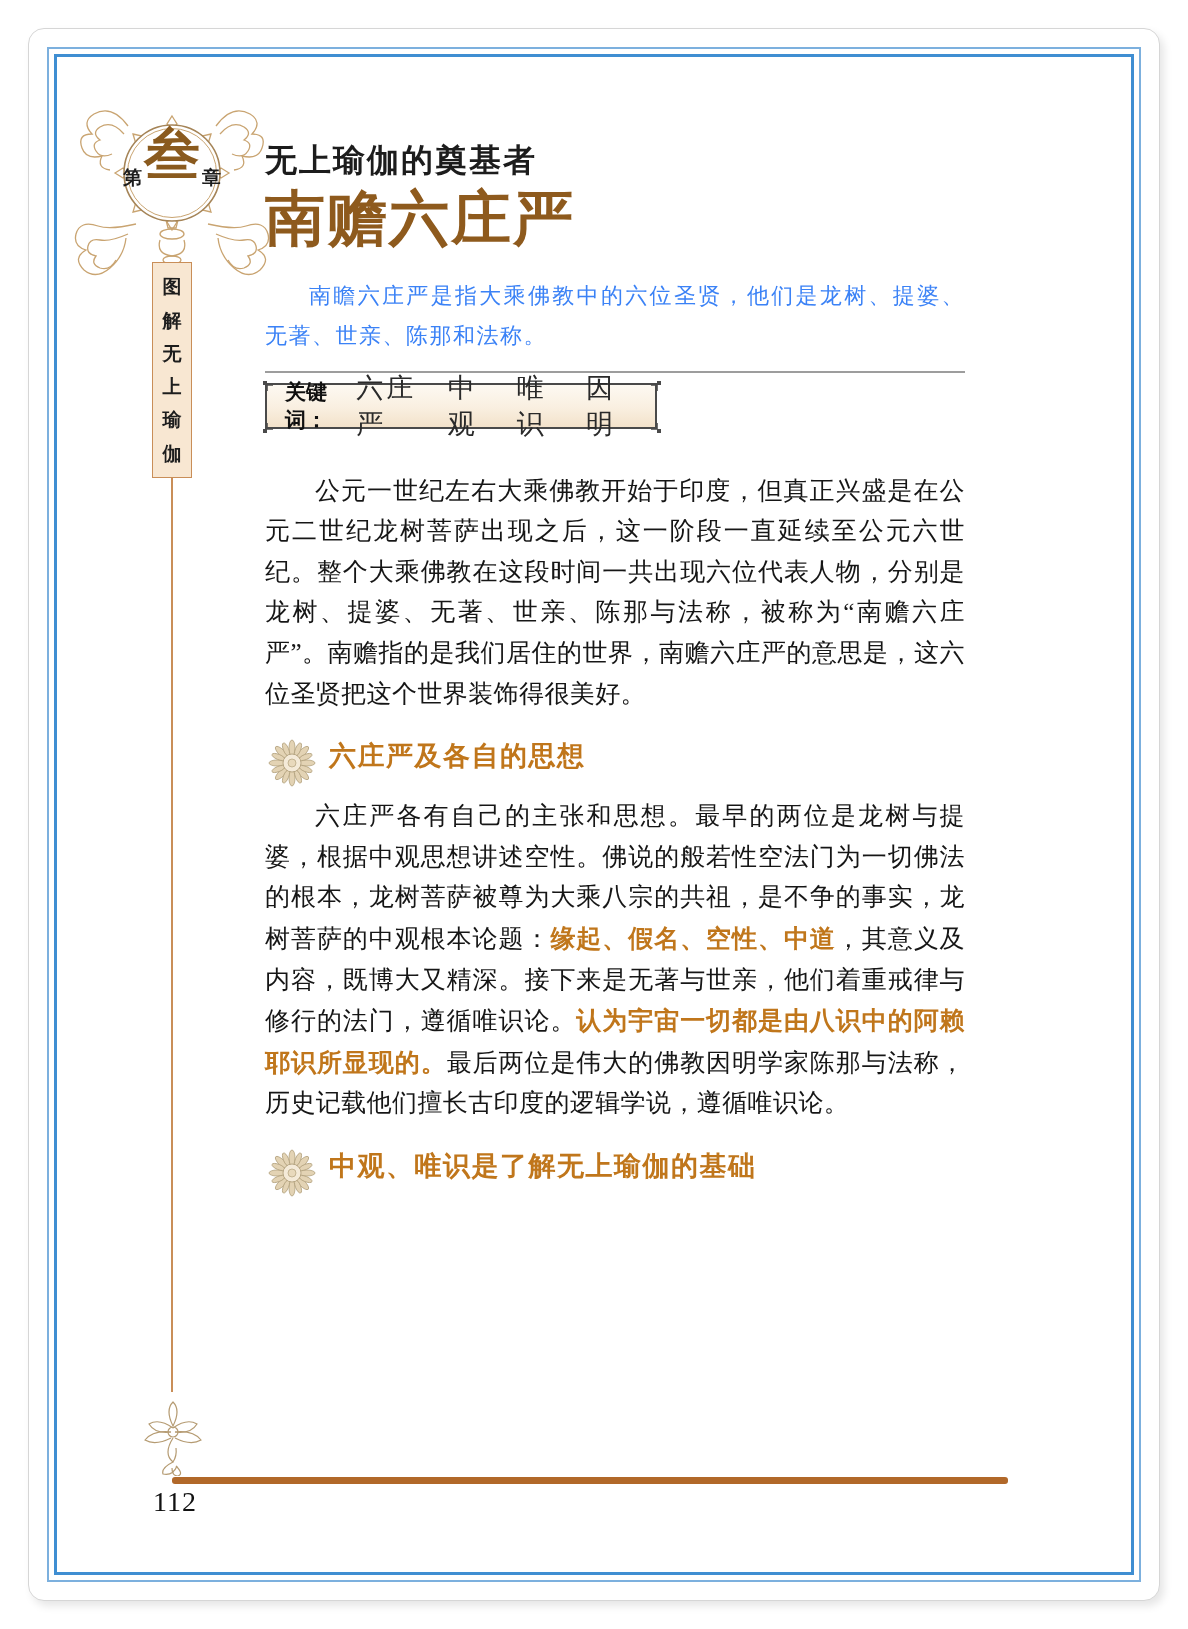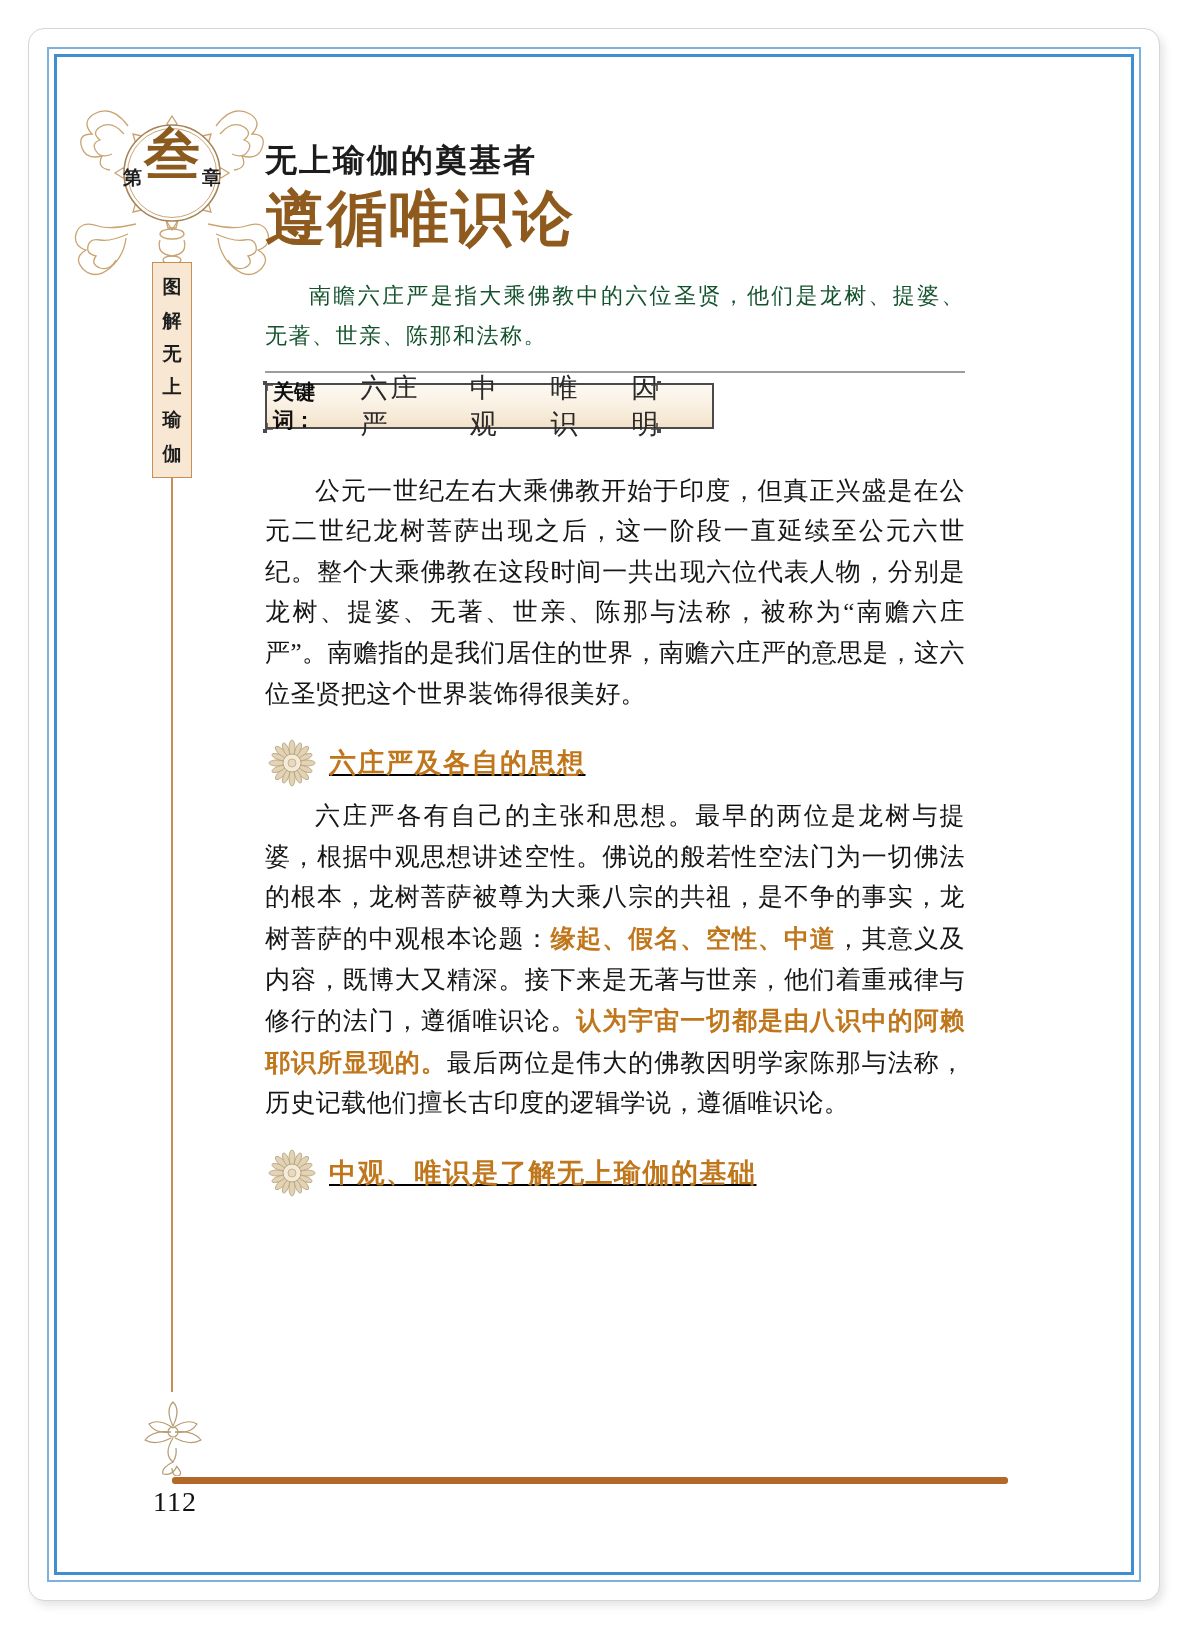--- a/index.html
+++ b/index.html
@@ -34,38 +34,38 @@
   .vline { position:absolute; left:171px; top:478px; width:2px; height:914px; background:#c98e58; }
 
   .footer-lotus { position:absolute; left:130px; top:1396px; width:86px; height:80px; }
   .bottom-bar { position:absolute; left:172px; top:1477px; width:836px; height:7px; background:#b16829; border-radius:3px; }
   .page-number { position:absolute; left:153px; top:1486px; font-size:28px; color:#111; letter-spacing:1px;text-align:right; }
 
   
   .content { position:absolute; left:265px; top:142px; width:700px; }
   .subtitle { font-size:32px; font-weight:bold; color:#1c1c1c; letter-spacing:2px; line-height:1.15; }
   .title    { margin-top:8px; font-size:60px; font-weight:bold; color:#8e5a1d; letter-spacing:2px; line-height:1.08; }
-  .intro    { margin-top:24px; font-size:22px; color:#14532d; line-height:1.82; text-indent:2em; letter-spacing:1.5px; text-align:justify; }
+  .intro    { margin-top:24px; font-size:22px; color:#3b82f6; line-height:1.82; text-indent:2em; letter-spacing:1.5px; text-align:justify; }
   .separator { margin-top:15px; height:2px; background:#9d9d9d; }
 
   .kwbox {
-    position:relative; margin-top:10px; width:449px; height:46px;
+    position:relative; margin-top:10px; width:392px; height:46px;
     border:2px solid #4a4a4a; background:linear-gradient(180deg,#fdf9f2 0%,#f9efe0 55%,#f3e2ca 100%);
-    display:flex; align-items:center; padding-left:6px;
+    display:flex; align-items:center; padding-left:18px;
   }
   .kw-label { font-family:"Liberation Sans", sans-serif; font-weight:bold; font-size:21px; color:#101010; margin-right:8px; }
   .kw-item  { font-size:27px; color:#2a2a2a; margin-right:24px; letter-spacing:3px; }
   .kw-corners { position:absolute; left:-8px; top:-8px; width:406px; height:60px; pointer-events:none; }
 
   .para { font-size:25px; line-height:40.6px; color:#161616; text-align:justify; text-indent:2em; letter-spacing:0.4px; }
   .p-first { margin-top:42px; }
   .p-follow { margin-top:8px; }
   .hl { font-family:"Liberation Sans", sans-serif; font-weight:bold; color:#c0761b; }
 
-  .section-heading { display:flex; align-items:center; margin-top:24px; margin-left:2px;text-decoration:underline; }
+  .section-heading { display:flex; margin-top:24px; margin-left:2px; }
   .section-heading .flower { width:50px; height:50px; flex:0 0 auto; }
   .section-heading .h-text {
     margin-left:12px; font-family:"Liberation Sans", sans-serif; font-weight:bold;
     font-size:27px; color:#c0761b; letter-spacing:1.5px;
   }
   .orn { stroke:#c9a471; fill:none; stroke-width:1.3; }
 </style>
 </head>
 <body>
 
@@ -138,21 +138,21 @@
         <path d="M46,70 q8,8 2,10 q-6,0 -6,-8"></path>
         <circle cx="43" cy="36" r="5"></circle>
       </g>
     </svg>
   </div>
   <div class="bottom-bar"></div>
   <div class="page-number">112</div>
 
   <div class="content">
     <div class="subtitle">无上瑜伽的奠基者</div>
-    <div class="title">遵循唯识论</div>
+    <div class="title">南赡六庄严</div>
     <div class="intro">南瞻六庄严是指大乘佛教中的六位圣贤，他们是龙树、提婆、无著、世亲、陈那和法称。</div>
     <div class="separator"></div>
 
     <div class="kwbox">
       <svg class="kw-corners" viewBox="0 0 406 60">
         <g stroke="#4a4a4a" stroke-width="1.6" fill="none">
           <path d="M14,8 h-6 v6"></path>
             <rect x="4" y="4" width="4" height="4" fill="#4a4a4a" stroke="none"></rect>
           <path d="M392,8 h6 v6"></path>
             <rect x="398" y="4" width="4" height="4" fill="#4a4a4a" stroke="none"></rect>

